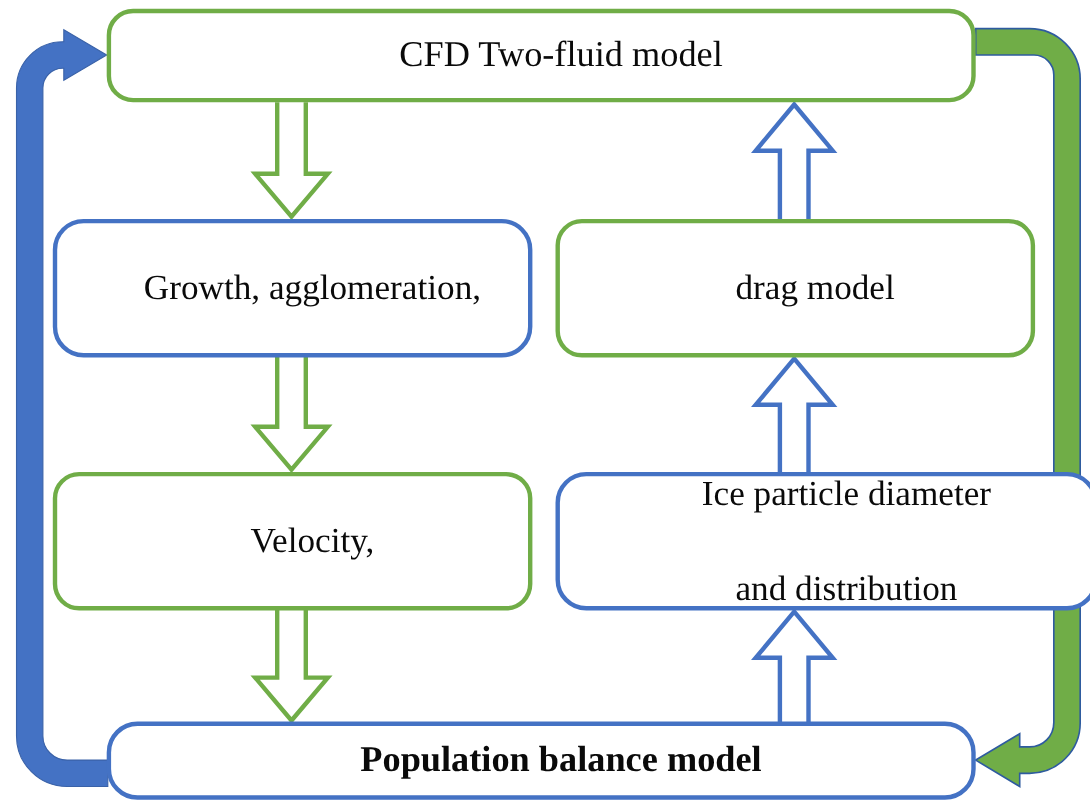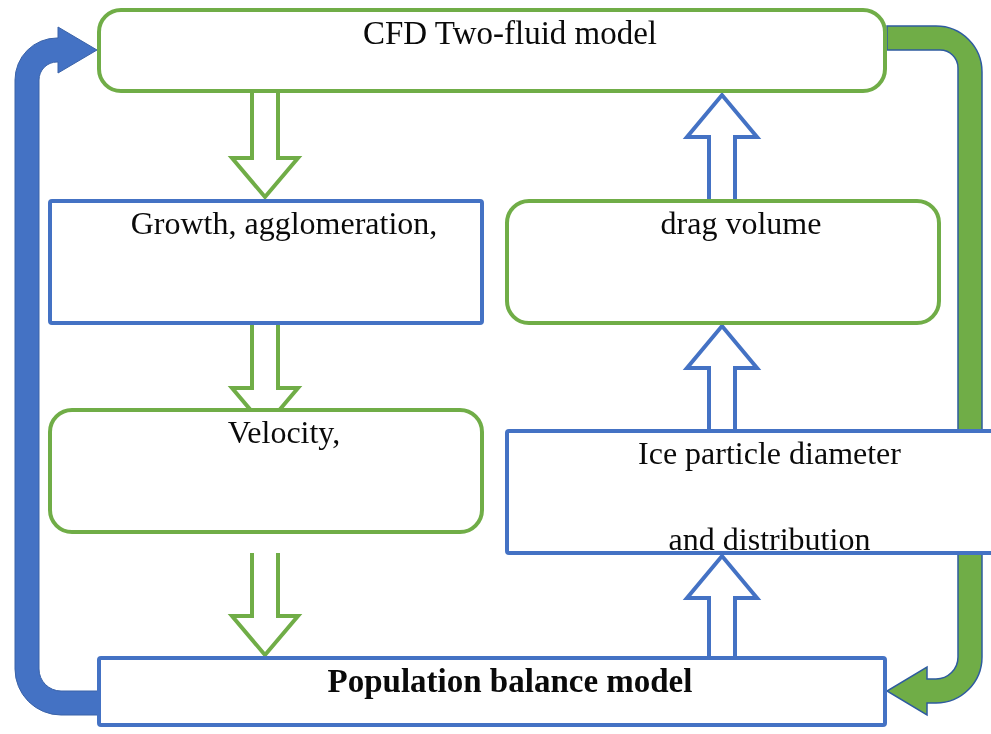--- a/index.html
+++ b/index.html
@@ -18,29 +18,29 @@
   .arrow-layer{position:absolute;left:0;top:0;width:991px;height:734px;}
   
   .bent-blue{fill:var(--blue);stroke:#3A62A8;stroke-width:1;}
   .bent-green{fill:var(--green);stroke:var(--arrow_outline);stroke-width:1.5;}
   
   .hollow-green{fill:#ffffff;stroke:var(--green);stroke-width:4;stroke-linejoin:miter;}
   .hollow-blue{fill:#ffffff;stroke:var(--blue);stroke-width:4;stroke-linejoin:miter;}
   
   .box{
     position:absolute;background:#ffffff;box-sizing:border-box;
-    display:flex;flex-direction:column;align-items:center;
+    display:flex;flex-direction:column;align-items:center;justify-content:center;
     text-align:center;font-size:32px;line-height:1.3;padding-left:36px;
   }
   .box.green-border{border:4px solid var(--green);border-radius:24px;}
-  .box.blue-border{border:4px solid var(--blue);border-radius:4px;gap:44px;}
+  .box.blue-border{border:4px solid var(--blue);border-radius:28px;gap:44px;}
   .box-cfd{left:97px;top:8px;width:790px;height:85px;font-size:33px;}
   .box-growth{left:48px;top:199px;width:436px;height:126px;}
   .box-sauter{left:505px;top:199px;width:436px;height:126px;}
-  .box-velocity{left:48px;top:408px;width:436px;height:126px;}
+  .box-velocity{left:48px;top:429px;width:436px;height:126px;}
   .box-ice{left:505px;top:429px;width:493px;height:126px;}
   .box-population{left:97px;top:656px;width:790px;height:71px;font-size:33px;font-weight:bold;}
   .line{white-space:nowrap;}
 </style>
 </head>
 <body>
 
 <div class="stage">
 
   <svg class="arrow-layer" viewBox="0 0 991 734" xmlns="http://www.w3.org/2000/svg">
@@ -68,21 +68,21 @@
 
   <div class="box green-border box-cfd">
     <div class="line">CFD Two-fluid model</div>
   </div>
 
   <div class="box blue-border box-growth">
     <div class="line">Growth, agglomeration,</div>
   </div>
 
   <div class="box green-border box-sauter">
-    <div class="line">drag volume</div>
+    <div class="line">drag model</div>
   </div>
 
   <div class="box green-border box-velocity">
     <div class="line">Velocity,</div>
   </div>
 
   <div class="box blue-border box-ice">
     <div class="line">Ice particle diameter</div>
     <div class="line">and distribution</div>
   </div>

